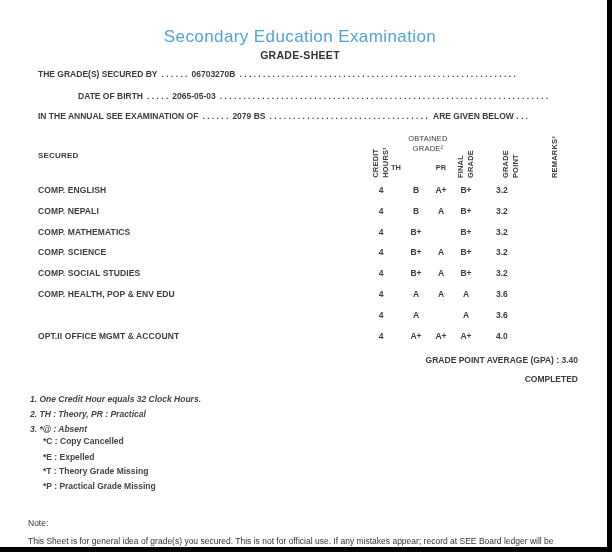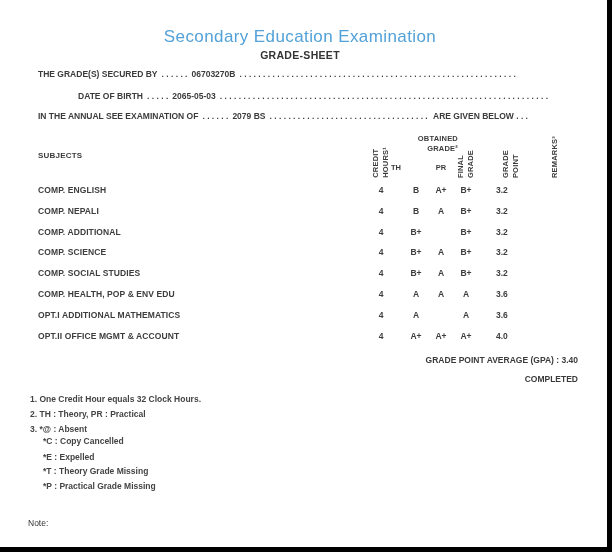--- a/index.html
+++ b/index.html
@@ -39,42 +39,42 @@
     writing-mode:vertical-rl; transform:rotate(180deg);
     font-size:7.5px; font-weight:bold; line-height:1.3; letter-spacing:0.2px;
   }
   .vhead .vline { display:block; }
   #vhead-credit  { left:366px; }
   #vhead-final   { left:451px; }
   #vhead-gp      { left:496px; }
   #vhead-remarks { left:540px; }
 
   .oghead {
-    left:398px; top:134px; width:60px; text-align:right;
-    font-size:7.5px; font-weight:bold; line-height:1.35; letter-spacing:0.2px;
+    left:398px; top:134px; width:60px; text-align:center;
+    font-size:7.5px; font-weight:normal; line-height:1.35; letter-spacing:0.2px;
   }
   .oghead span { display:block; }
   .th-sub { top:163px; width:30px; text-align:center; font-size:7.5px; font-weight:bold; }
   #th-th { left:381px; }
   #th-pr { left:426px; }
 
   .trow { position:absolute; left:0; width:612px; height:21px; font-size:8.5px; font-weight:bold; color:#3d3d3d; }
   .trow span { position:absolute; top:0; }
   .c-subject { left:38px; letter-spacing:0.1px; }
   .c-credit  { left:366px; width:30px; text-align:center; }
   .c-th      { left:401px; width:30px; text-align:center; }
   .c-pr      { left:426px; width:30px; text-align:center; }
   .c-final   { left:451px; width:30px; text-align:center; }
   .c-gp      { left:496px; width:30px; }
   .c-remarks { left:540px; width:30px; text-align:center; }
 
   .gpa-line  { right:34px; top:355px; font-size:8.5px; font-weight:bold; }
   .completed { right:34px; top:374px; font-size:8.5px; font-weight:bold; }
 
-  .fn  { position:absolute; left:30px; font-size:8.5px; font-weight:bold; color:#444; }
+  .fn  { position:absolute; left:30px; font-size:8.5px; font-weight:bold; color:#444;font-style:italic; }
   .fns { position:absolute; left:43px; font-size:8.5px; font-weight:bold; color:#444; }
 
   .note-label { left:28px; top:518px; font-size:8.5px; color:#333; }
   .note-text  { left:28px; top:536px; width:562px; font-size:8.5px; color:#333; white-space:nowrap; overflow:hidden; }
 
   .edge-right  { left:607px; top:0; width:5px; height:552px; background:#000; }
   .edge-bottom { left:0; top:547px; width:612px; height:5px; background:#000; }
 </style>
 </head>
 <body>
@@ -99,21 +99,21 @@
   </div>
 
   <div class="info-line" id="info-line-3">
     <span>IN THE ANNUAL SEE EXAMINATION OF</span>
     <span class="sep">. . . . . .</span>
     <span>2079 BS</span>
     <span class="leader">. . . . . . . . . . . . . . . . . . . . . . . . . . . . . . . . . . . . . . . . . . . . . . . . . . . . . . . . . . . . . . . . . . . . . .</span>
     <span class="suffix">ARE GIVEN BELOW . . .</span>
   </div>
 
-  <div class="abs th-subjects">SUBJECTS</div>
+  <div class="abs th-subjects">SECURED</div>
 
   <div class="vhead" id="vhead-credit">
     <div class="vtext">
       <span class="vline">CREDIT</span>
       <span class="vline">HOURS¹</span>
     </div>
   </div>
 
   <div class="abs oghead">
     <span>OBTAINED</span>
@@ -154,21 +154,21 @@
   <div class="trow" style="top:206px">
     <span class="c-subject">COMP. NEPALI</span>
     <span class="c-credit">4</span>
     <span class="c-th">B</span>
     <span class="c-pr">A</span>
     <span class="c-final">B+</span>
     <span class="c-gp">3.2</span>
     <span class="c-remarks"></span>
   </div>
   <div class="trow" style="top:227px">
-    <span class="c-subject">COMP. ADDITIONAL</span>
+    <span class="c-subject">COMP. MATHEMATICS</span>
     <span class="c-credit">4</span>
     <span class="c-th">B+</span>
     <span class="c-pr"></span>
     <span class="c-final">B+</span>
     <span class="c-gp">3.2</span>
     <span class="c-remarks"></span>
   </div>
   <div class="trow" style="top:247px">
     <span class="c-subject">COMP. SCIENCE</span>
     <span class="c-credit">4</span>
@@ -190,21 +190,20 @@
   <div class="trow" style="top:289px">
     <span class="c-subject">COMP. HEALTH, POP &amp; ENV EDU</span>
     <span class="c-credit">4</span>
     <span class="c-th">A</span>
     <span class="c-pr">A</span>
     <span class="c-final">A</span>
     <span class="c-gp">3.6</span>
     <span class="c-remarks"></span>
   </div>
   <div class="trow" style="top:310px">
-    <span class="c-subject">OPT.I ADDITIONAL MATHEMATICS</span>
     <span class="c-credit">4</span>
     <span class="c-th">A</span>
     <span class="c-pr"></span>
     <span class="c-final">A</span>
     <span class="c-gp">3.6</span>
     <span class="c-remarks"></span>
   </div>
   <div class="trow" style="top:331px">
     <span class="c-subject">OPT.II OFFICE MGMT &amp; ACCOUNT</span>
     <span class="c-credit">4</span>
@@ -220,17 +219,18 @@
 
   <div class="fn" style="top:394px">1. One Credit Hour equals 32 Clock Hours.</div>
   <div class="fn" style="top:409px">2. TH : Theory, PR : Practical</div>
   <div class="fn" style="top:424px">3. *@ : Absent</div>
   <div class="fns" style="top:436px">*C : Copy Cancelled</div>
   <div class="fns" style="top:452px">*E : Expelled</div>
   <div class="fns" style="top:466px">*T : Theory Grade Missing</div>
   <div class="fns" style="top:481px">*P : Practical Grade Missing</div>
 
   <div class="abs note-label">Note:</div>
+  <div class="abs note-text">This Sheet is for general idea of grade(s) you secured. This is not for official use. If any mistakes appear; record at SEE Board ledger will be</div>
 
   <div class="abs edge-right"></div>
   <div class="abs edge-bottom"></div>
 
 </div>
 
 </body></html>

